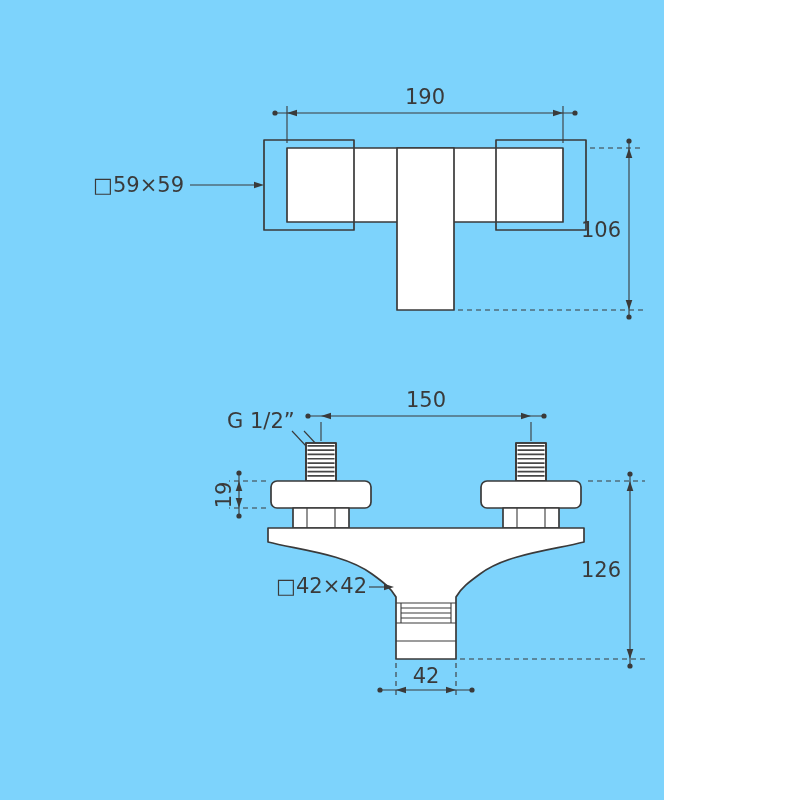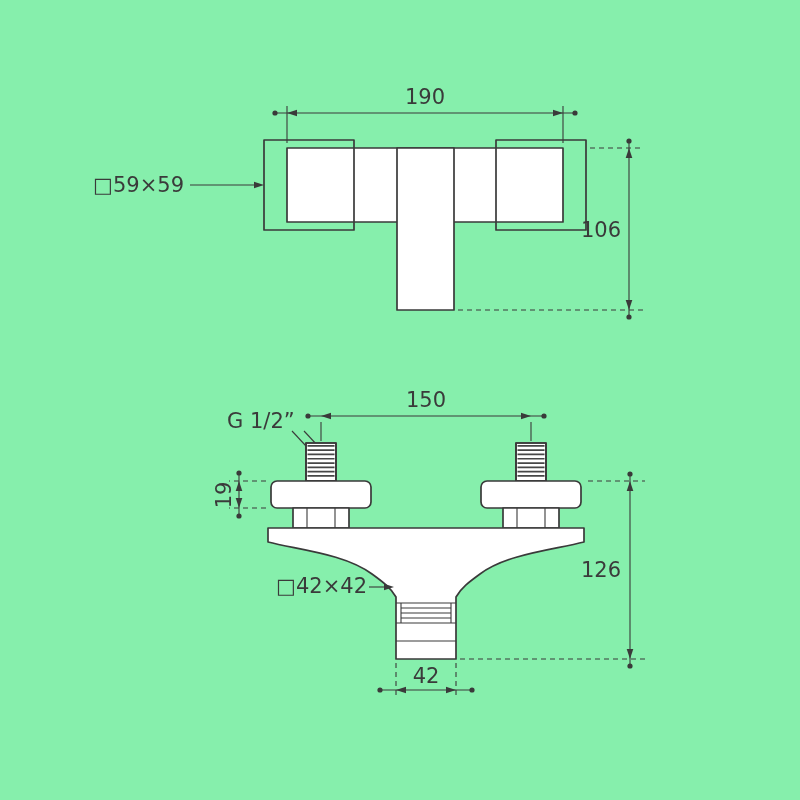--- a/index.html
+++ b/index.html
@@ -1,16 +1,16 @@
 <!DOCTYPE html>
 <html><head>
 <meta charset="utf-8">
 <style>
   html,body{margin:0;padding:0;background:#ffffff;}
-  .canvas{position:relative;width:800px;height:800px;background:#86efac;overflow:hidden;}
+  .canvas{position:relative;width:664px;height:800px;background:#7dd3fc;overflow:hidden;}
   svg{display:block;}
   text{font-family:"DejaVu Sans","Liberation Sans",sans-serif;font-size:21px;fill:#3a3a3a;}
   .outline{fill:#ffffff;stroke:#3a3a3a;stroke-width:1.7;stroke-linejoin:round;}
   .wire{fill:none;stroke:#3a3a3a;stroke-width:1.7;stroke-linejoin:round;}
   .dim{stroke:#3a3a3a;stroke-width:1.1;fill:none;}
   .dash{stroke-dasharray:5 4;}
   .thin{stroke:#3a3a3a;stroke-width:1.1;fill:none;}
   .dot{fill:#3a3a3a;stroke:none;}
   .arr{fill:#3a3a3a;stroke:none;}
   .thread-hatch{stroke:#474747;stroke-width:27;stroke-dasharray:1.7 2.6;fill:none;}

